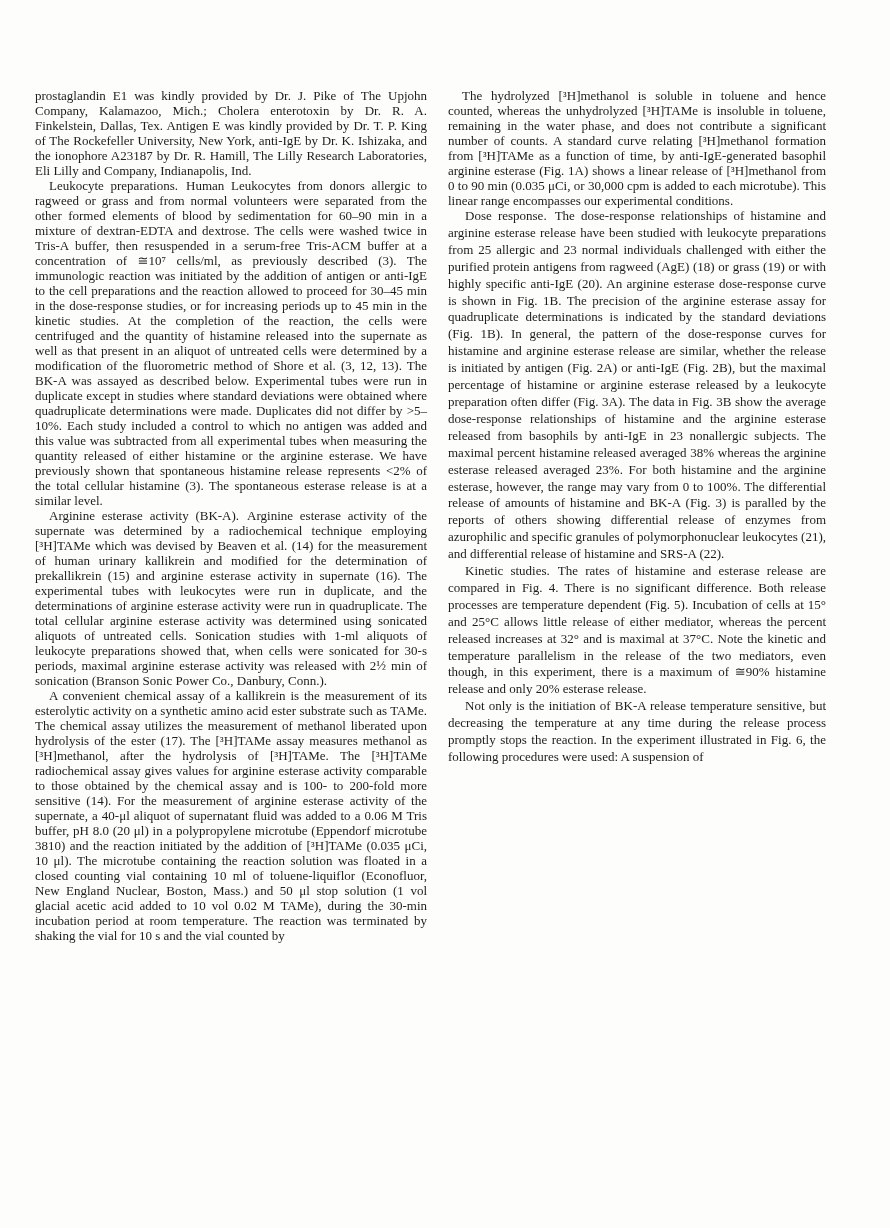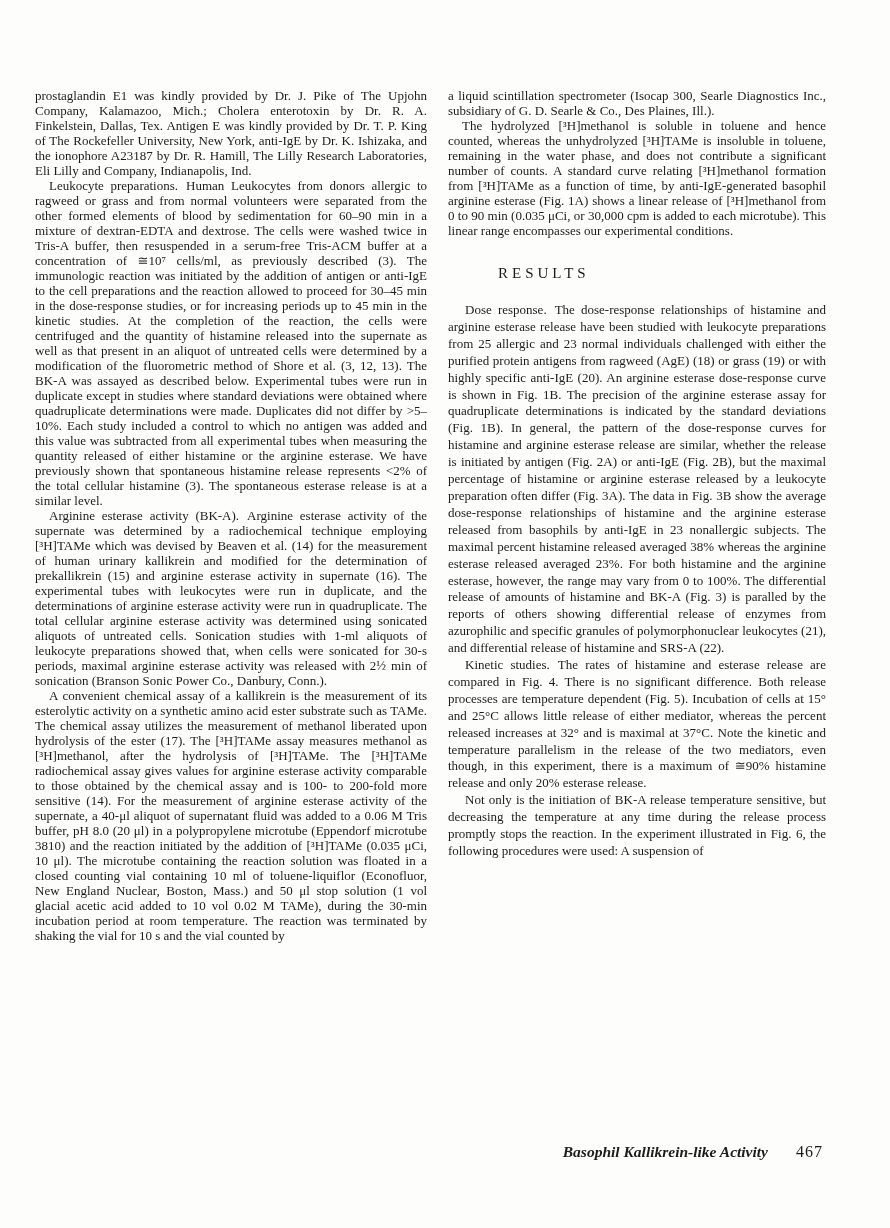--- a/index.html
+++ b/index.html
@@ -89,31 +89,25 @@
 
   <div class="col col-left small-type">
     <p class="para no-indent"><span>prostaglandin E1 was kindly provided by Dr. J. Pike of The Upjohn Company, Kalamazoo, Mich.; Cholera enterotoxin by Dr. R. A. Finkelstein, Dallas, Tex. Antigen E was kindly provided by Dr. T. P. King of The Rockefeller University, New York, anti-IgE by Dr. K. Ishizaka, and the ionophore A23187 by Dr. R. Hamill, The Lilly Research Laboratories, Eli Lilly and Company, Indianapolis, Ind.</span></p>
     <p class="para"><span class="lead">Leukocyte preparations.</span><span>Human Leukocytes from donors allergic to ragweed or grass and from normal volunteers were separated from the other formed elements of blood by sedimentation for 60–90 min in a mixture of dextran-EDTA and dextrose. The cells were washed twice in Tris-A buffer, then resuspended in a serum-free Tris-ACM buffer at a concentration of ≅10⁷ cells/ml, as previously described (3). The immunologic reaction was initiated by the addition of antigen or anti-IgE to the cell preparations and the reaction allowed to proceed for 30–45 min in the dose-response studies, or for increasing periods up to 45 min in the kinetic studies. At the completion of the reaction, the cells were centrifuged and the quantity of histamine released into the supernate as well as that present in an aliquot of untreated cells were determined by a modification of the fluorometric method of Shore et al. (3, 12, 13). The BK-A was assayed as described below. Experimental tubes were run in duplicate except in studies where standard deviations were obtained where quadruplicate determinations were made. Duplicates did not differ by &gt;5–10%. Each study included a control to which no antigen was added and this value was subtracted from all experimental tubes when measuring the quantity released of either histamine or the arginine esterase. We have previously shown that spontaneous histamine release represents &lt;2% of the total cellular histamine (3). The spontaneous esterase release is at a similar level.</span></p>
     <p class="para"><span class="lead">Arginine esterase activity (BK-A).</span><span>Arginine esterase activity of the supernate was determined by a radiochemical technique employing [³H]TAMe which was devised by Beaven et al. (14) for the measurement of human urinary kallikrein and modified for the determination of prekallikrein (15) and arginine esterase activity in supernate (16). The experimental tubes with leukocytes were run in duplicate, and the determinations of arginine esterase activity were run in quadruplicate. The total cellular arginine esterase activity was determined using sonicated aliquots of untreated cells. Sonication studies with 1-ml aliquots of leukocyte preparations showed that, when cells were sonicated for 30-s periods, maximal arginine esterase activity was released with 2½ min of sonication (Branson Sonic Power Co., Danbury, Conn.).</span></p>
     <p class="para"><span>A convenient chemical assay of a kallikrein is the measurement of its esterolytic activity on a synthetic amino acid ester substrate such as TAMe. The chemical assay utilizes the measurement of methanol liberated upon hydrolysis of the ester (17). The [³H]TAMe assay measures methanol as [³H]methanol, after the hydrolysis of [³H]TAMe. The [³H]TAMe radiochemical assay gives values for arginine esterase activity comparable to those obtained by the chemical assay and is 100- to 200-fold more sensitive (14). For the measurement of arginine esterase activity of the supernate, a 40-μl aliquot of supernatant fluid was added to a 0.06 M Tris buffer, pH 8.0 (20 μl) in a polypropylene microtube (Eppendorf microtube 3810) and the reaction initiated by the addition of [³H]TAMe (0.035 μCi, 10 μl). The microtube containing the reaction solution was floated in a closed counting vial containing 10 ml of toluene-liquiflor (Econofluor, New England Nuclear, Boston, Mass.) and 50 μl stop solution (1 vol glacial acetic acid added to 10 vol 0.02 M TAMe), during the 30-min incubation period at room temperature. The reaction was terminated by shaking the vial for 10 s and the vial counted by</span></p>
   </div>
 
   <div class="col col-right">
     <div class="small-type">
-      <p class="para no-indent"><span>a liquid scintillation spectrometer (Isocap 300, Searle Diagnostics Inc., subsidiary of G. D. Searle &amp; Co., Des Plaines, Ill.).</span></p>
       <p class="para"><span>The hydrolyzed [³H]methanol is soluble in toluene and hence counted, whereas the unhydrolyzed [³H]TAMe is insoluble in toluene, remaining in the water phase, and does not contribute a significant number of counts. A standard curve relating [³H]methanol formation from [³H]TAMe as a function of time, by anti-IgE-generated basophil arginine esterase (Fig. 1A) shows a linear release of [³H]methanol from 0 to 90 min (0.035 μCi, or 30,000 cpm is added to each microtube). This linear range encompasses our experimental conditions.</span></p>
     </div>
 
-    <h2 class="section-heading">RESULTS</h2>
 
     <div class="body-type">
       <p class="para"><span class="lead">Dose response.</span><span>The dose-response relationships of histamine and arginine esterase release have been studied with leukocyte preparations from 25 allergic and 23 normal individuals challenged with either the purified protein antigens from ragweed (AgE) (18) or grass (19) or with highly specific anti-IgE (20). An arginine esterase dose-response curve is shown in Fig. 1B. The precision of the arginine esterase assay for quadruplicate determinations is indicated by the standard deviations (Fig. 1B). In general, the pattern of the dose-response curves for histamine and arginine esterase release are similar, whether the release is initiated by antigen (Fig. 2A) or anti-IgE (Fig. 2B), but the maximal percentage of histamine or arginine esterase released by a leukocyte preparation often differ (Fig. 3A). The data in Fig. 3B show the average dose-response relationships of histamine and the arginine esterase released from basophils by anti-IgE in 23 nonallergic subjects. The maximal percent histamine released averaged 38% whereas the arginine esterase released averaged 23%. For both histamine and the arginine esterase, however, the range may vary from 0 to 100%. The differential release of amounts of histamine and BK-A (Fig. 3) is paralled by the reports of others showing differential release of enzymes from azurophilic and specific granules of polymorphonuclear leukocytes (21), and differential release of histamine and SRS-A (22).</span></p>
       <p class="para"><span class="lead">Kinetic studies.</span><span>The rates of histamine and esterase release are compared in Fig. 4. There is no significant difference. Both release processes are temperature dependent (Fig. 5). Incubation of cells at 15° and 25°C allows little release of either mediator, whereas the percent released increases at 32° and is maximal at 37°C. Note the kinetic and temperature parallelism in the release of the two mediators, even though, in this experiment, there is a maximum of ≅90% histamine release and only 20% esterase release.</span></p>
       <p class="para"><span>Not only is the initiation of BK-A release temperature sensitive, but decreasing the temperature at any time during the release process promptly stops the reaction. In the experiment illustrated in Fig. 6, the following procedures were used: A suspension of</span></p>
     </div>
   </div>
 
-  <div class="footer">
-    <span class="running-title">Basophil Kallikrein-like Activity</span>
-    <span class="page-number">467</span>
-  </div>
 
 </div>
 
 </body></html>

